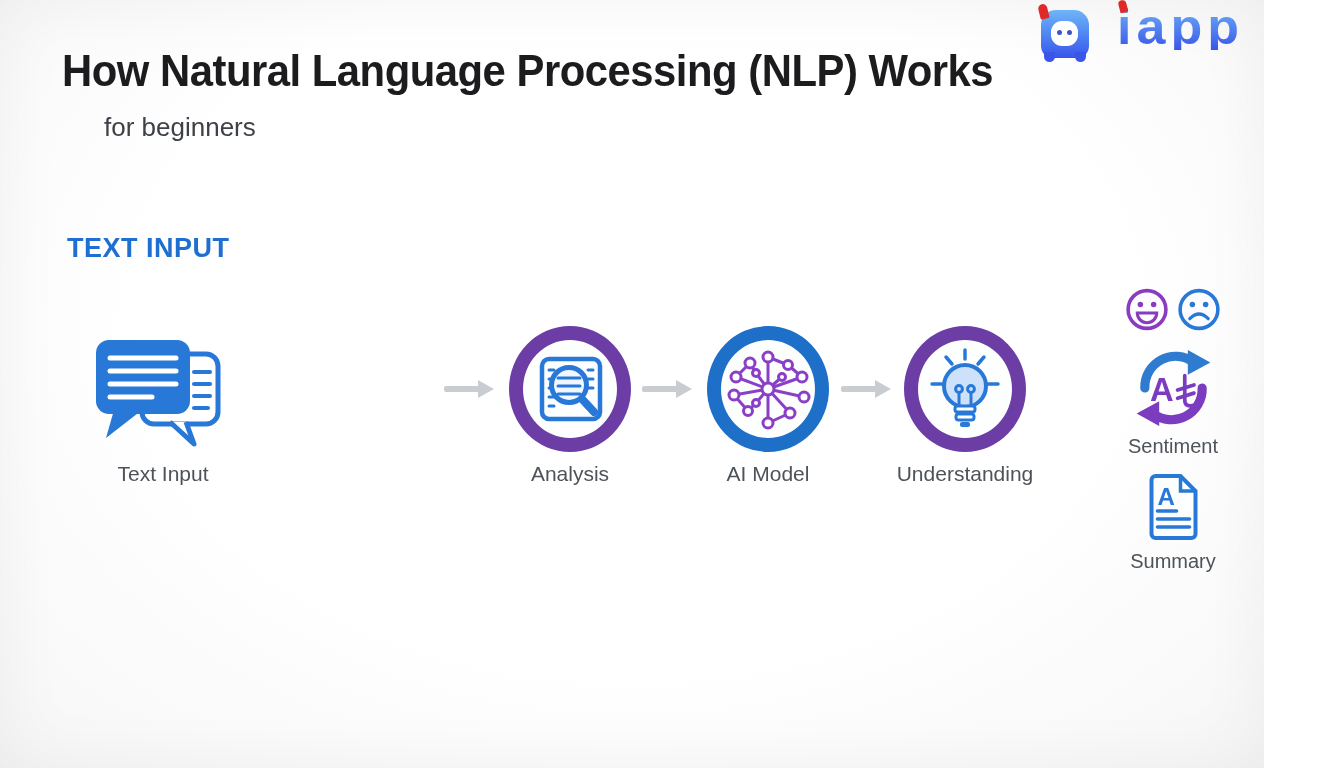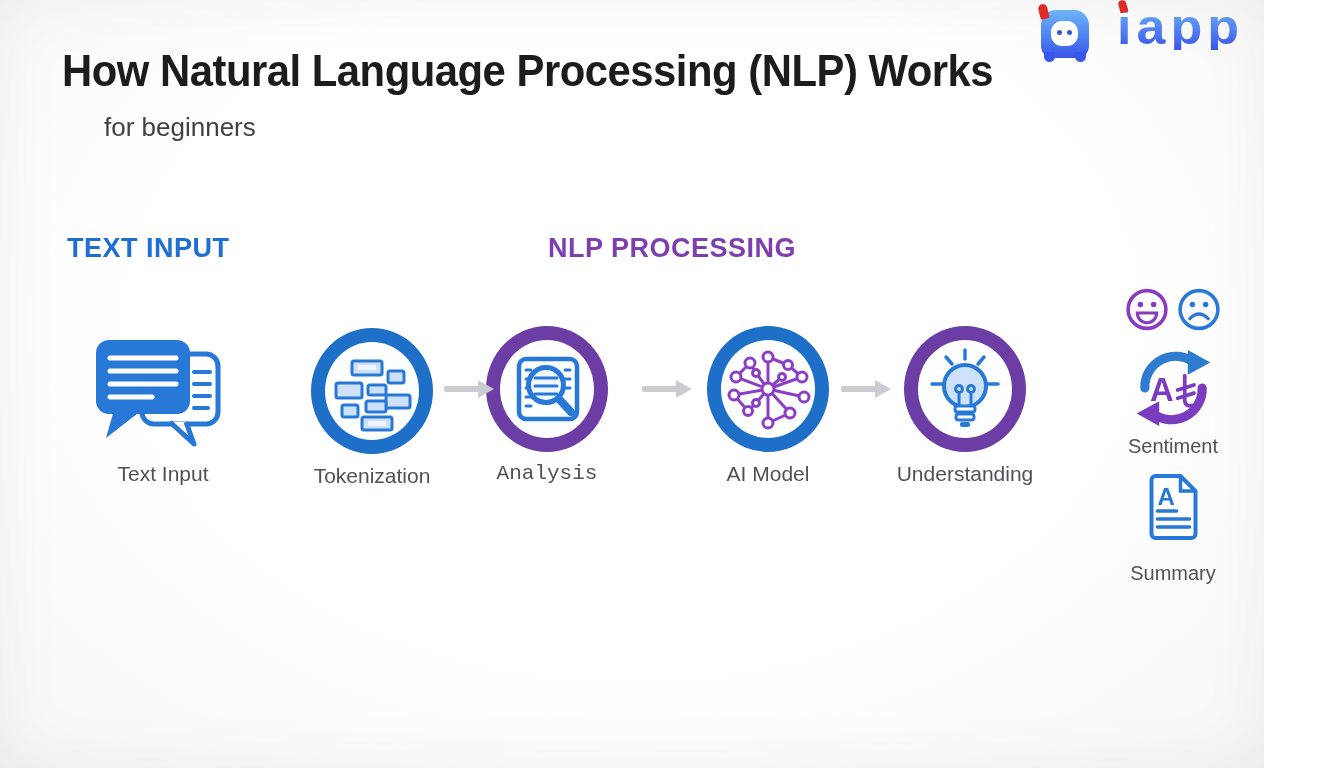--- a/index.html
+++ b/index.html
@@ -53,21 +53,21 @@
   .flow-arrow{position:absolute;top:384px;width:52px;height:10px;}
   .flow-arrow .shaft{position:absolute;left:0;top:2px;width:36px;height:6px;background:#c9cdd1;border-radius:2px;}
   .flow-arrow .head{position:absolute;left:34px;top:-4px;width:0;height:0;
     border-left:16px solid #c9cdd1;border-top:9px solid transparent;border-bottom:9px solid transparent;}
   
   .out-col{position:absolute;left:1173px;top:286px;transform:translateX(-50%);
     display:flex;flex-direction:column;align-items:center;}
   .faces{display:flex;gap:5px;}
   .out-label{font-size:20px;color:#4d5358;}
   .sentiment-label{}
-  .summary-label{margin-top:16px;}
+  .summary-label{margin-top:4px;}
   .translate-wrap{margin-top:12px;}
   .summary-wrap{margin-top:14px;}
 </style>
 </head>
 <body>
 
 <div class="stage">
 
   <div class="title">How Natural Language Processing (NLP) Works</div>
   <div class="subtitle">for beginners</div>
@@ -82,21 +82,20 @@
       <span class="foot l"></span>
         <span class="foot r"></span>
     </div>
     <div class="logo-text">
       <span class="red-tick"></span>
       <span>iapp</span>
     </div>
   </div>
 
   <div class="sec input">TEXT INPUT</div>
-  <div class="sec processing">NLP PROCESSING</div>
 
   <div class="step" style="left:88px;top:330px;width:150px;">
     <svg width="146" height="122" viewBox="0 0 146 122">
 
       <rect x="52" y="24" width="76" height="70" rx="12" fill="#ffffff" stroke="#2878d8" stroke-width="5"></rect>
       <path d="M96,92 L104,114 L80,92" fill="#ffffff" stroke="#2878d8" stroke-width="5" stroke-linejoin="round"></path>
       <g stroke="#2878d8" stroke-width="4" stroke-linecap="round">
         <line x1="104" y1="42" x2="120" y2="42"></line>
         <line x1="104" y1="54" x2="120" y2="54"></line>
         <line x1="104" y1="66" x2="120" y2="66"></line>
@@ -108,43 +107,22 @@
       <g stroke="#ffffff" stroke-width="5" stroke-linecap="round">
         <line x1="20" y1="28" x2="86" y2="28"></line>
         <line x1="20" y1="41" x2="86" y2="41"></line>
         <line x1="20" y1="54" x2="86" y2="54"></line>
         <line x1="20" y1="67" x2="62" y2="67"></line>
       </g>
     </svg>
     <div class="step-label">Text Input</div>
   </div>
 
-  <div class="step" style="left:310px;top:328px;width:124px;">
-    <div class="ring blue">
-      <svg width="92" height="92" viewBox="0 0 92 92">
-        <g fill="#cde2fa" stroke="#2878d8" stroke-width="3">
-          <rect x="26" y="16" width="30" height="14" rx="2"></rect>
-          <rect x="62" y="26" width="16" height="12" rx="2"></rect>
-          <rect x="10" y="38" width="26" height="15" rx="2"></rect>
-          <rect x="42" y="40" width="18" height="10" rx="2"></rect>
-          <rect x="60" y="50" width="24" height="13" rx="2"></rect>
-          <rect x="40" y="56" width="20" height="11" rx="2"></rect>
-          <rect x="16" y="60" width="16" height="12" rx="2"></rect>
-          <rect x="36" y="72" width="30" height="13" rx="2"></rect>
-        </g>
-        <g fill="#eef5fd">
-          <rect x="32" y="20" width="18" height="5" rx="1"></rect>
-          <rect x="42" y="76" width="18" height="5" rx="1"></rect>
-        </g>
-      </svg>
-    </div>
-    <div class="step-label">Tokenization</div>
-  </div>
-
-  <div class="step" style="left:485px;top:326px;width:124px;font-family:Liberation Mono, monospace;">
+
+  <div class="step" style="left:508px;top:326px;width:124px;">
     <div class="ring purple">
       <svg width="92" height="92" viewBox="0 0 92 92">
         <rect x="18" y="16" width="58" height="60" rx="7" fill="#fdfeff" stroke="#2878d8" stroke-width="4.5"></rect>
         <g stroke="#2878d8" stroke-width="3" stroke-linecap="round">
           <line x1="25" y1="27" x2="30" y2="27"></line>
             <line x1="25" y1="36" x2="30" y2="36"></line>
           <line x1="25" y1="45" x2="30" y2="45"></line>
             <line x1="25" y1="54" x2="30" y2="54"></line>
           <line x1="25" y1="63" x2="30" y2="63"></line>
           <line x1="64" y1="27" x2="69" y2="27"></line>

